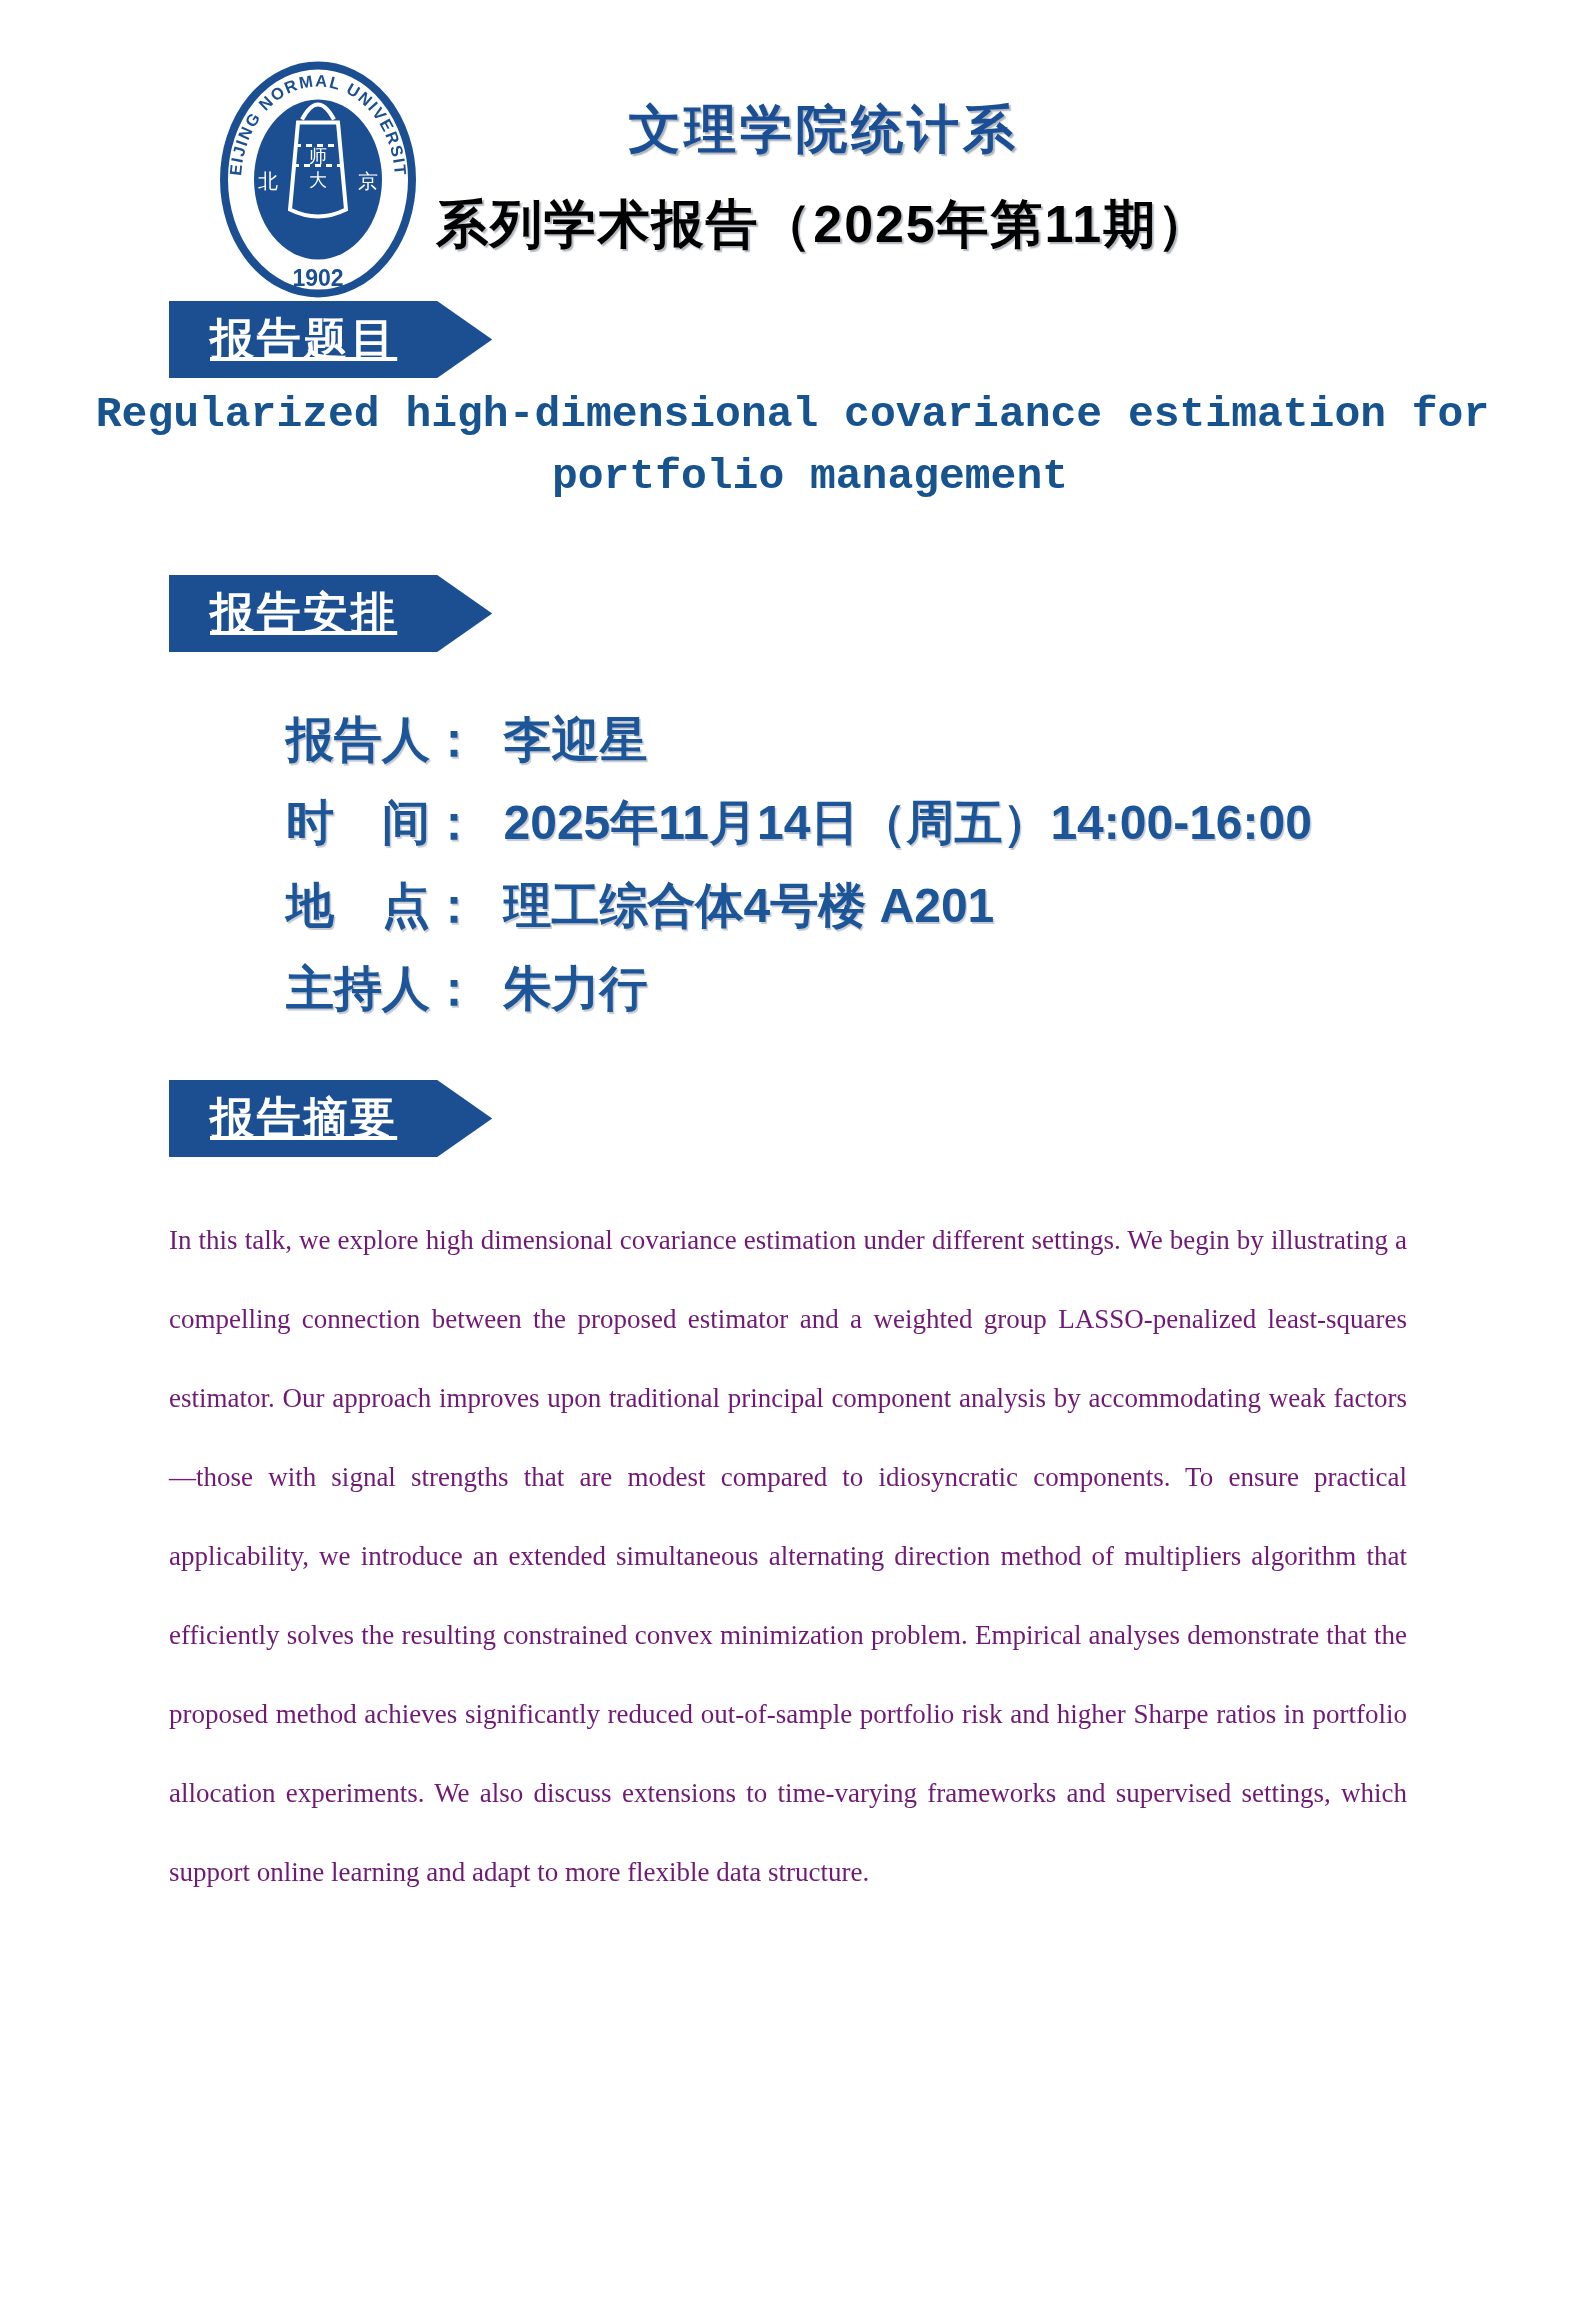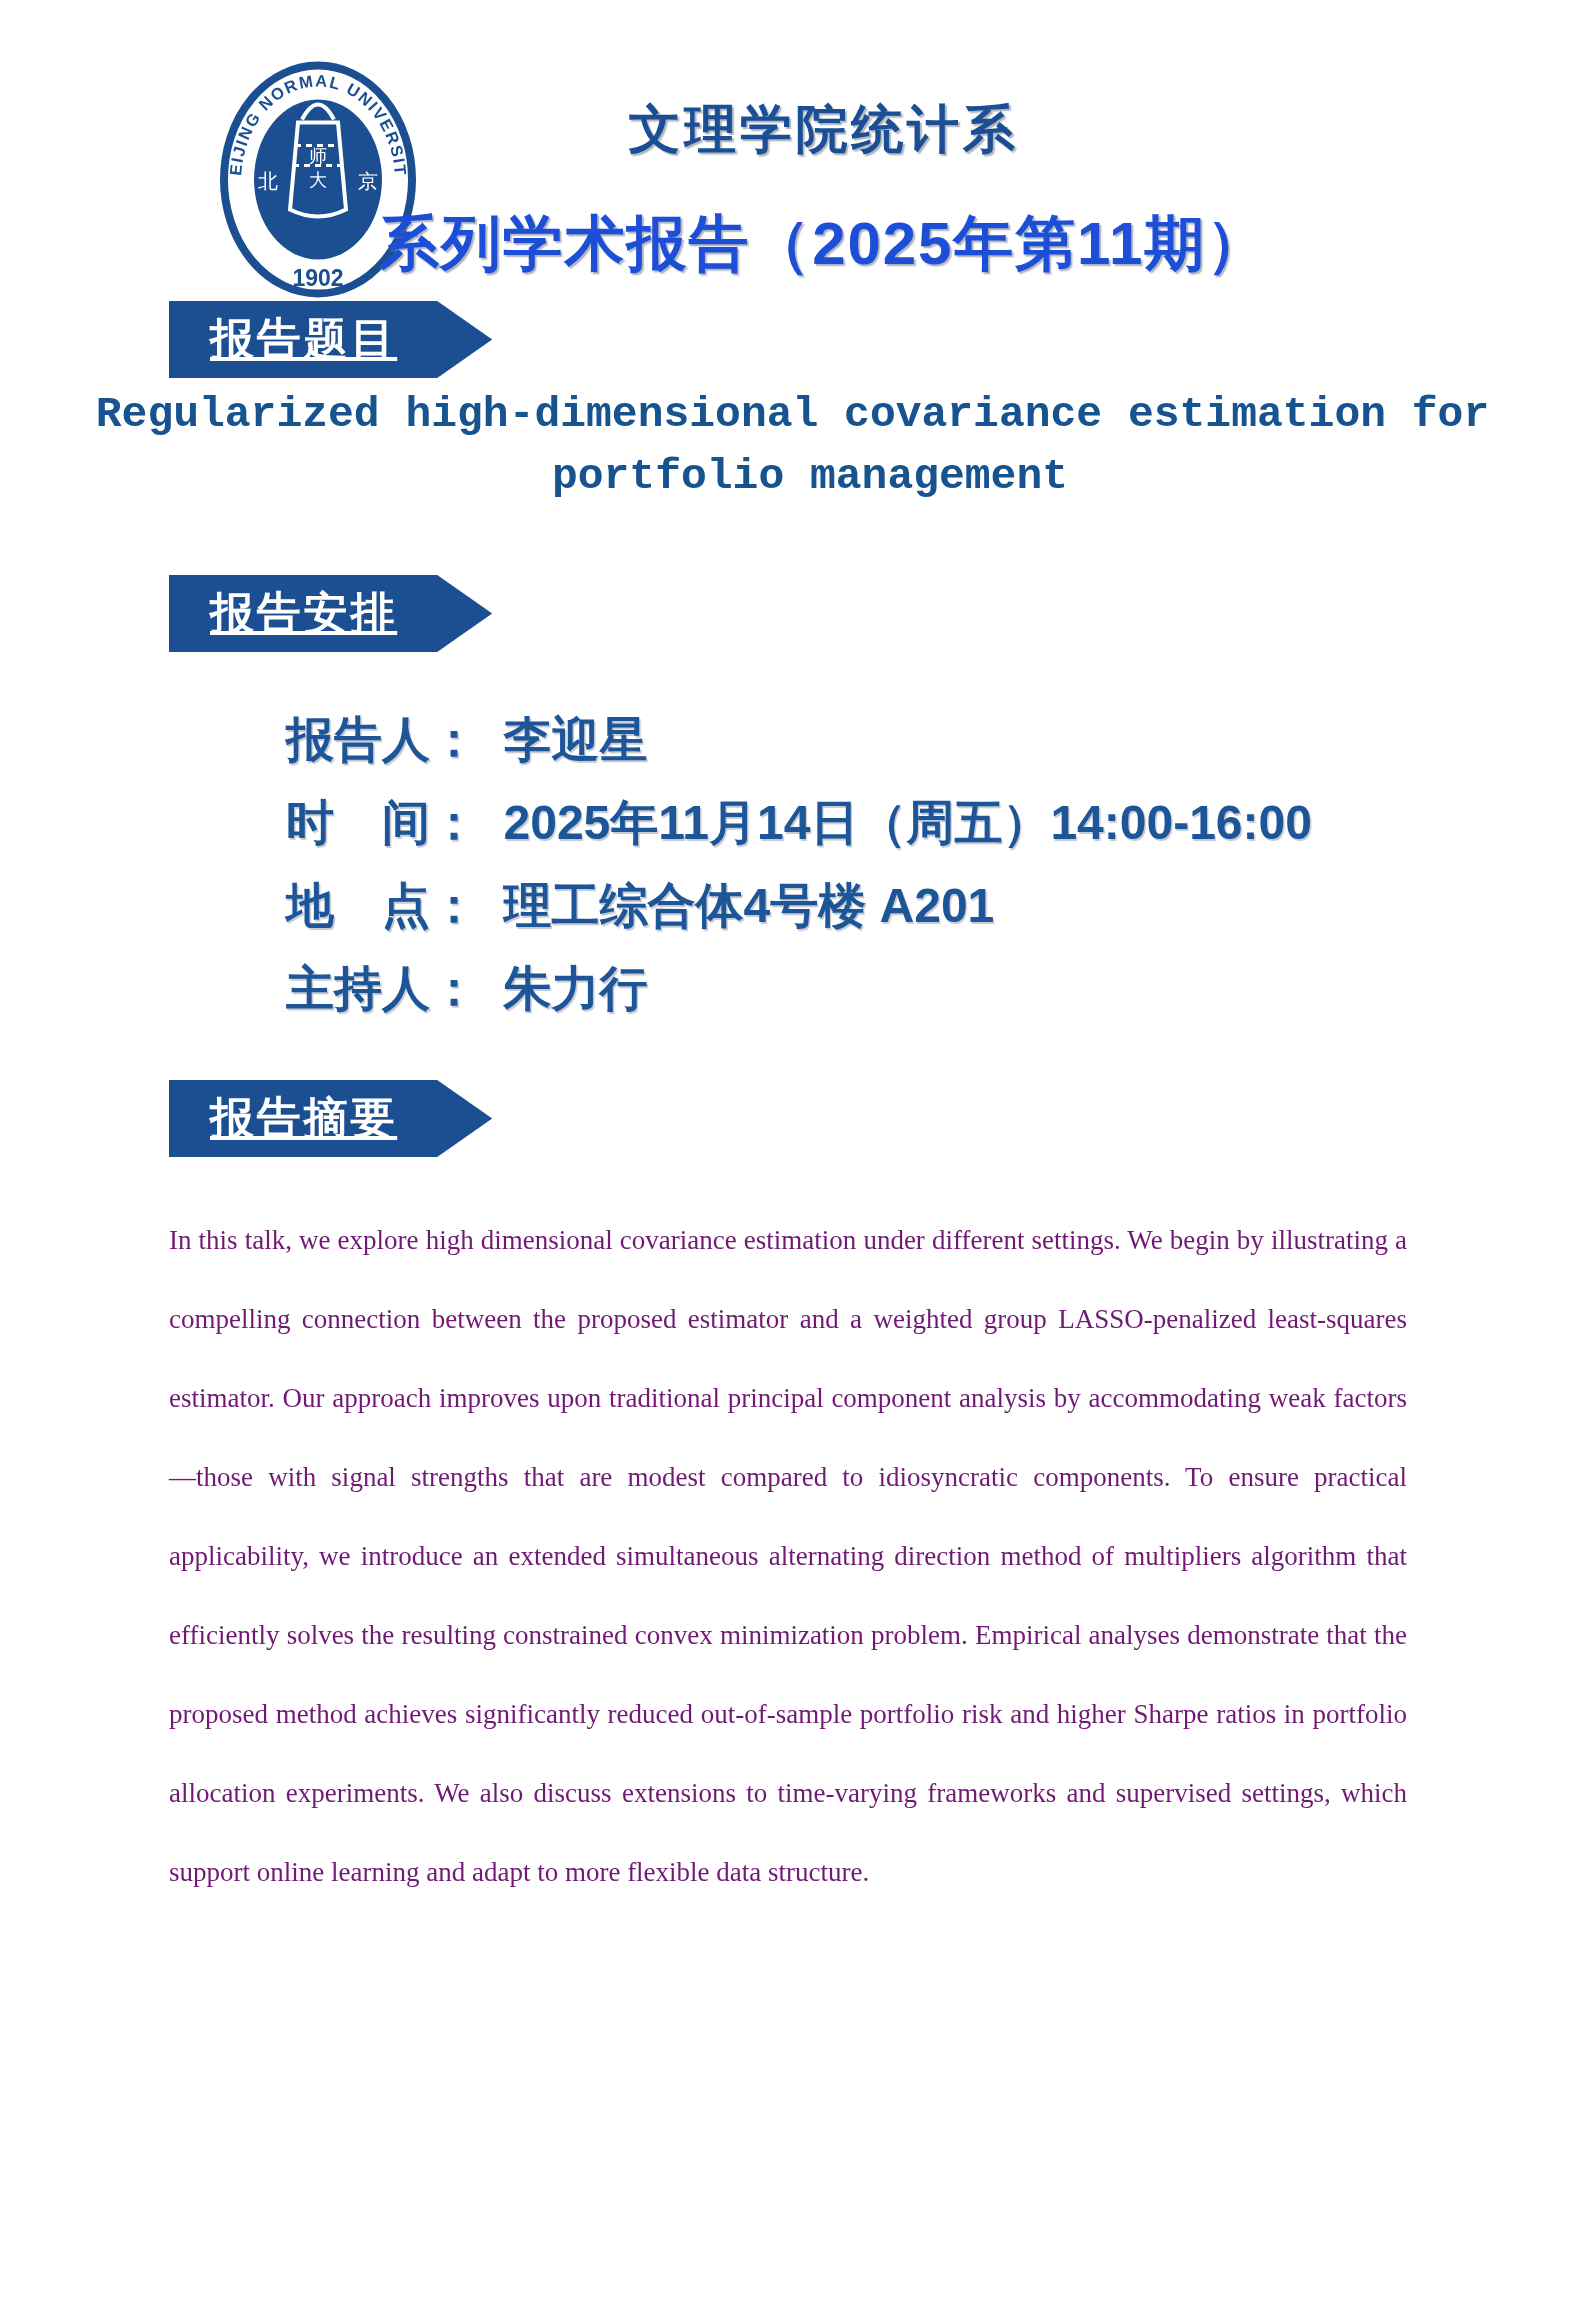--- a/index.html
+++ b/index.html
@@ -6,21 +6,21 @@
   body{font-family:"Liberation Sans", sans-serif;}
   .page{position:relative;width:1577px;height:3575px;background:#ffffff;overflow:hidden;}
 
   
   .seal-wrap{position:absolute;left:218px;top:59px;width:200px;height:241px;}
   .seal-wrap svg{width:100%;height:100%;}
 
   .header-titles{position:absolute;left:0;top:103px;width:100%;text-align:center;padding-left:70px;box-sizing:border-box;}
   .header-titles .t1{font-size:52px;font-weight:900;color:#1A4F96;letter-spacing:3.7px;
       text-shadow:1.9px 2.3px 1.4px rgba(110,118,132,.55);line-height:1;}
-  .header-titles .t2{margin-top:59px;font-size:60px;font-weight:900;color:#1d4ed8;letter-spacing:1.9px;
+  .header-titles .t2{margin-top:43px;font-size:52px;font-weight:900;color:#000000;letter-spacing:1.9px;
       text-shadow:1.9px 2.3px 1.4px rgba(110,118,132,.55);line-height:1;}
 
   
   .badge{position:absolute;left:169px;height:77px;background:#1B4F92;color:#ffffff;
       display:flex;align-items:center;font-size:44px;font-weight:900;letter-spacing:2.8px;
       padding:0 95px 0 41px;
       clip-path:polygon(0 0, calc(100% - 55px) 0, 100% 50%, calc(100% - 55px) 100%, 0 100%);
       filter:drop-shadow(1.4px 2.8px 0 rgba(112,120,134,.45));text-decoration:underline;}
   .badge.b-topic{top:301px;}
   .badge.b-sched{top:575px;}

